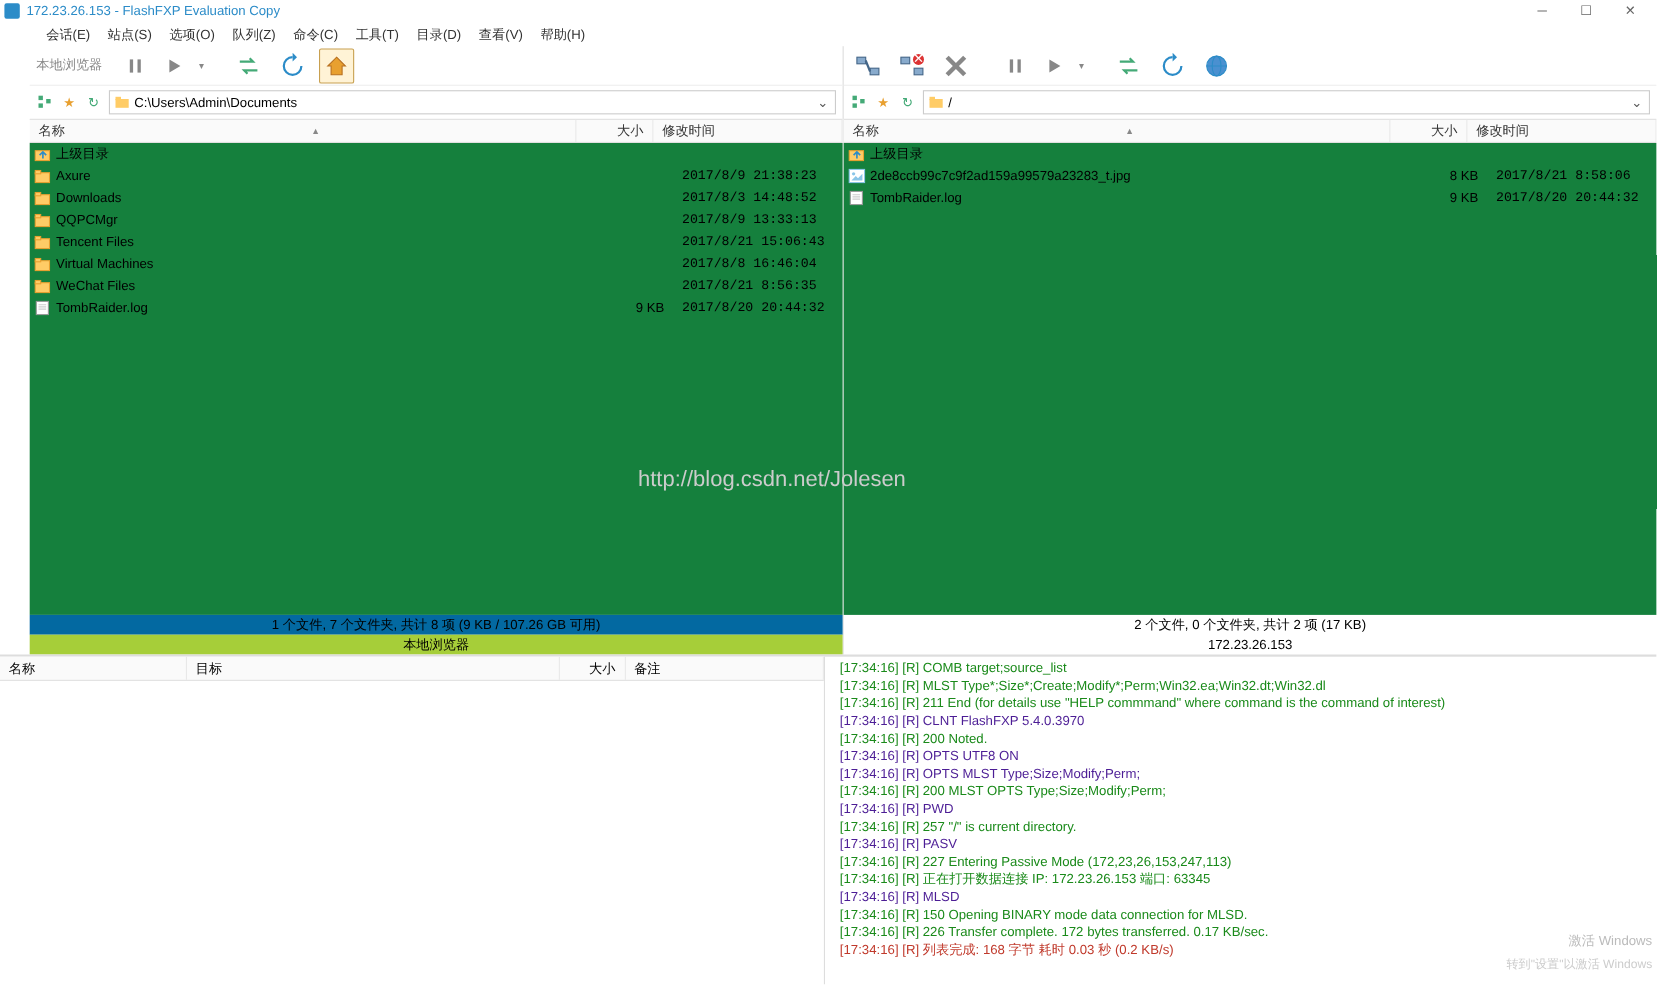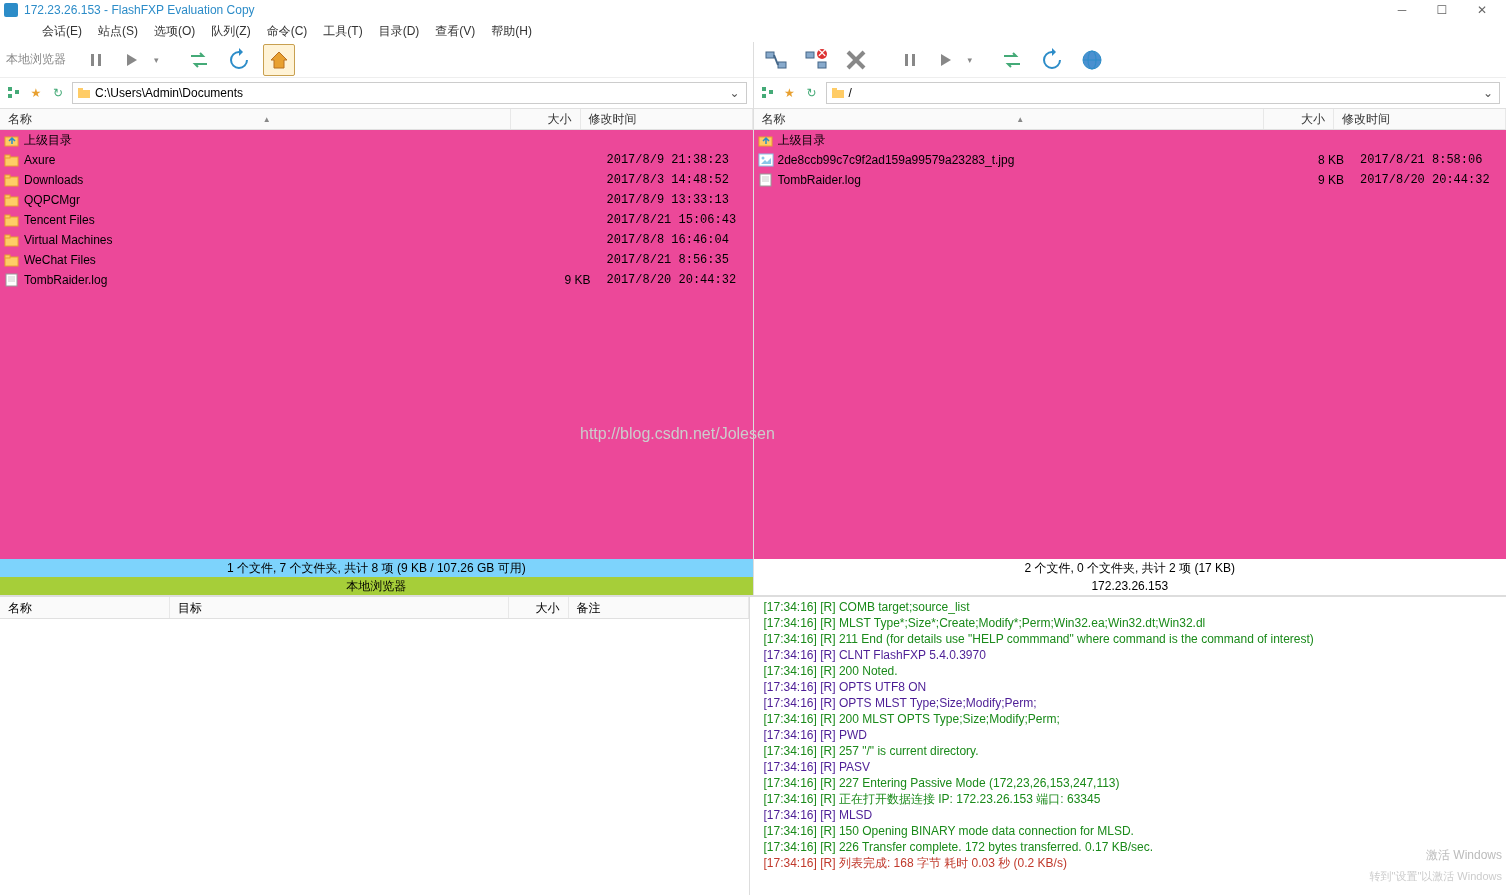--- a/index.html
+++ b/index.html
@@ -3,63 +3,63 @@
 <meta charset="utf-8">
 <style>
 * { margin: 0; padding: 0; box-sizing: border-box; font-family: "Segoe UI", Tahoma, sans-serif; font-size: 12px; }
 body { width: 1506px; height: 895px; background: #fff; display: flex; flex-direction: column; overflow: hidden; }
 .titlebar { height: 20px; background: #fff; display: flex; align-items: center; padding: 0 4px; color: #2c8cc8; }
 .titlebar .app-icon { width: 14px; height: 14px; background: #2c8cc8; border-radius: 2px; margin-right: 6px; display:inline-block;}
 .titlebar .title { flex: 1; }
 .titlebar .winbtn { width: 40px; height: 20px; display: flex; align-items: center; justify-content: center; color: #666; }
 .menubar { height: 22px; display: flex; align-items: center; padding: 0 2px; color: #333; margin-left: 32px; }
 .menubar .item { padding: 2px 8px; }
-.main { flex: 1; display: flex; }
+.main { flex: 1; display: flex; margin-left: 27px; }
 .pane { flex: 1; display: flex; flex-direction: column; border-right: 1px solid #ddd; min-width: 0; }
 .toolbar { height: 36px; display: flex; align-items: center; padding: 0 6px; gap: 8px; border-bottom: 1px solid #eee; }
 .toolbar .lbl { color: #888; margin-right: 8px; }
 .toolbar .tbtn { width: 28px; height: 28px; display: flex; align-items: center; justify-content: center; border: 1px solid transparent; border-radius: 2px; }
 .toolbar .tbtn.big { width: 32px; height: 32px; }
 .toolbar .sep { width: 8px; }
 .addrbar { height: 30px; display: flex; align-items: center; padding: 0 6px; gap: 6px; }
 .addrbar .icn { width: 16px; height: 16px; display:flex; align-items:center; justify-content:center; }
 .addrbar .combo { flex: 1; height: 22px; border: 1px solid #ccc; display: flex; align-items: center; padding: 0 4px; }
 .addrbar .combo .folder-icn { width: 14px; height: 14px; margin-right: 4px; }
 .addrbar .combo span.path { flex: 1; }
 .addrbar .combo .dd { width: 14px; text-align: center; color: #555; }
 .listhdr { height: 22px; display: flex; border-top: 1px solid #e0e0e0; border-bottom: 1px solid #e0e0e0; background: #fafafa; color: #333; }
 .listhdr .col { padding: 3px 8px; border-right: 1px solid #e8e8e8; display:flex; align-items:center; justify-content:space-between;}
 .listhdr .col.name { flex: 1; }
 .listhdr .col.size { width: 70px; justify-content:flex-end;}
 .listhdr .col.date { width: 172px; }
-.listbody { flex: 1; overflow: auto; background: #ec4899; }
+.listbody { flex: 1; overflow: auto; background: #15803d; }
 .row { height: 20px; display: flex; align-items: center; padding: 0 4px; }
 .row .fic { width: 16px; height: 14px; margin-right: 4px; display:inline-block;}
 .row .nm { flex: 1; white-space: nowrap; overflow: hidden; text-overflow: ellipsis; }
 .row .sz { width: 70px; text-align: right; padding-right: 8px; }
 .row .dt { width: 150px; padding-left: 8px; font-family: Liberation Mono, monospace; }
 .statusbar1 { height: 18px; text-align: center; line-height: 18px; }
-.statusbar1.hilite { background: #7dd3fc; }
+.statusbar1.hilite { background: #0369a1; }
 .statusbar2 { height: 18px; text-align: center; line-height: 18px; }
 .statusbar2.hilite { background: #a6ce39; }
 .bottom { height: 300px; display: flex; border-top: 2px solid #ddd; }
 .queue { flex: 1; border-right: 1px solid #ddd; display: flex; flex-direction: column; }
 .qhdr { height: 22px; display: flex; border-bottom: 1px solid #e0e0e0; background: #fafafa; }
 .qhdr .col { padding: 3px 8px; border-right: 1px solid #e8e8e8; }
 .qhdr .col.name { width: 170px; }
 .qhdr .col.target { flex:1; }
 .qhdr .col.size { width: 60px; text-align:right;}
 .qhdr .col.note { width: 180px; }
 .qbody { flex: 1; }
 .log { flex: 1; overflow: auto; padding: 2px 4px; line-height: 16px; font-family: "Segoe UI", sans-serif; }
 .log .ln { white-space: nowrap; padding-left: 10px; }
 .log .g { color: #1a8a1a; }
 .log .r { color: #c0392b; }
 .log .b { color: #4c1d95; }
-.watermark { position: absolute; top: 425px; left: 580px; color: #ccc; font-size: 16px; pointer-events: none; }
+.watermark { position: absolute; top: 425px; left: 580px; color: #ccc; font-size: 20px; pointer-events: none; }
 .wm2 { position: absolute; bottom: 10px; right: 4px; color: #bbb; font-size: 18px; pointer-events:none; text-align:right;}
 .wm2 small{font-size:11px;color:#ccc;}
 .sort-ind{color:#888;font-size:8px;margin:0 auto;}
 svg { display: block; }
 </style>
 </head>
 <body>
 
 <div class="titlebar">
   <span class="app-icon"></span>

